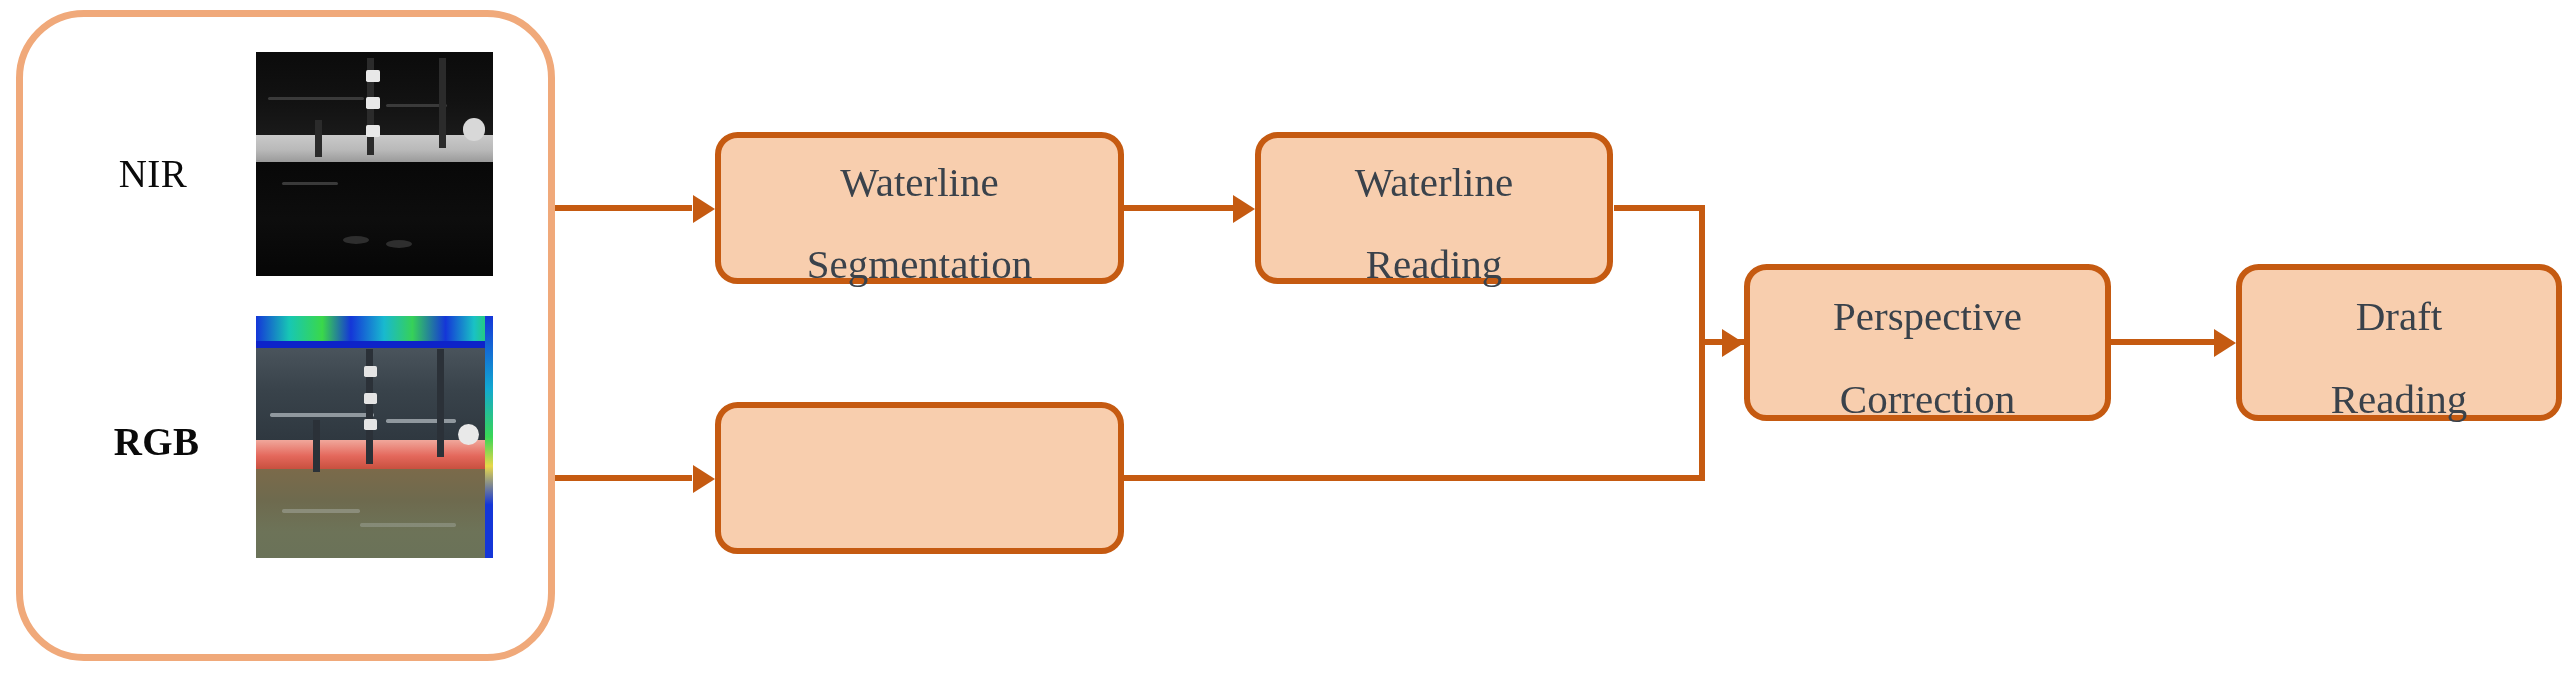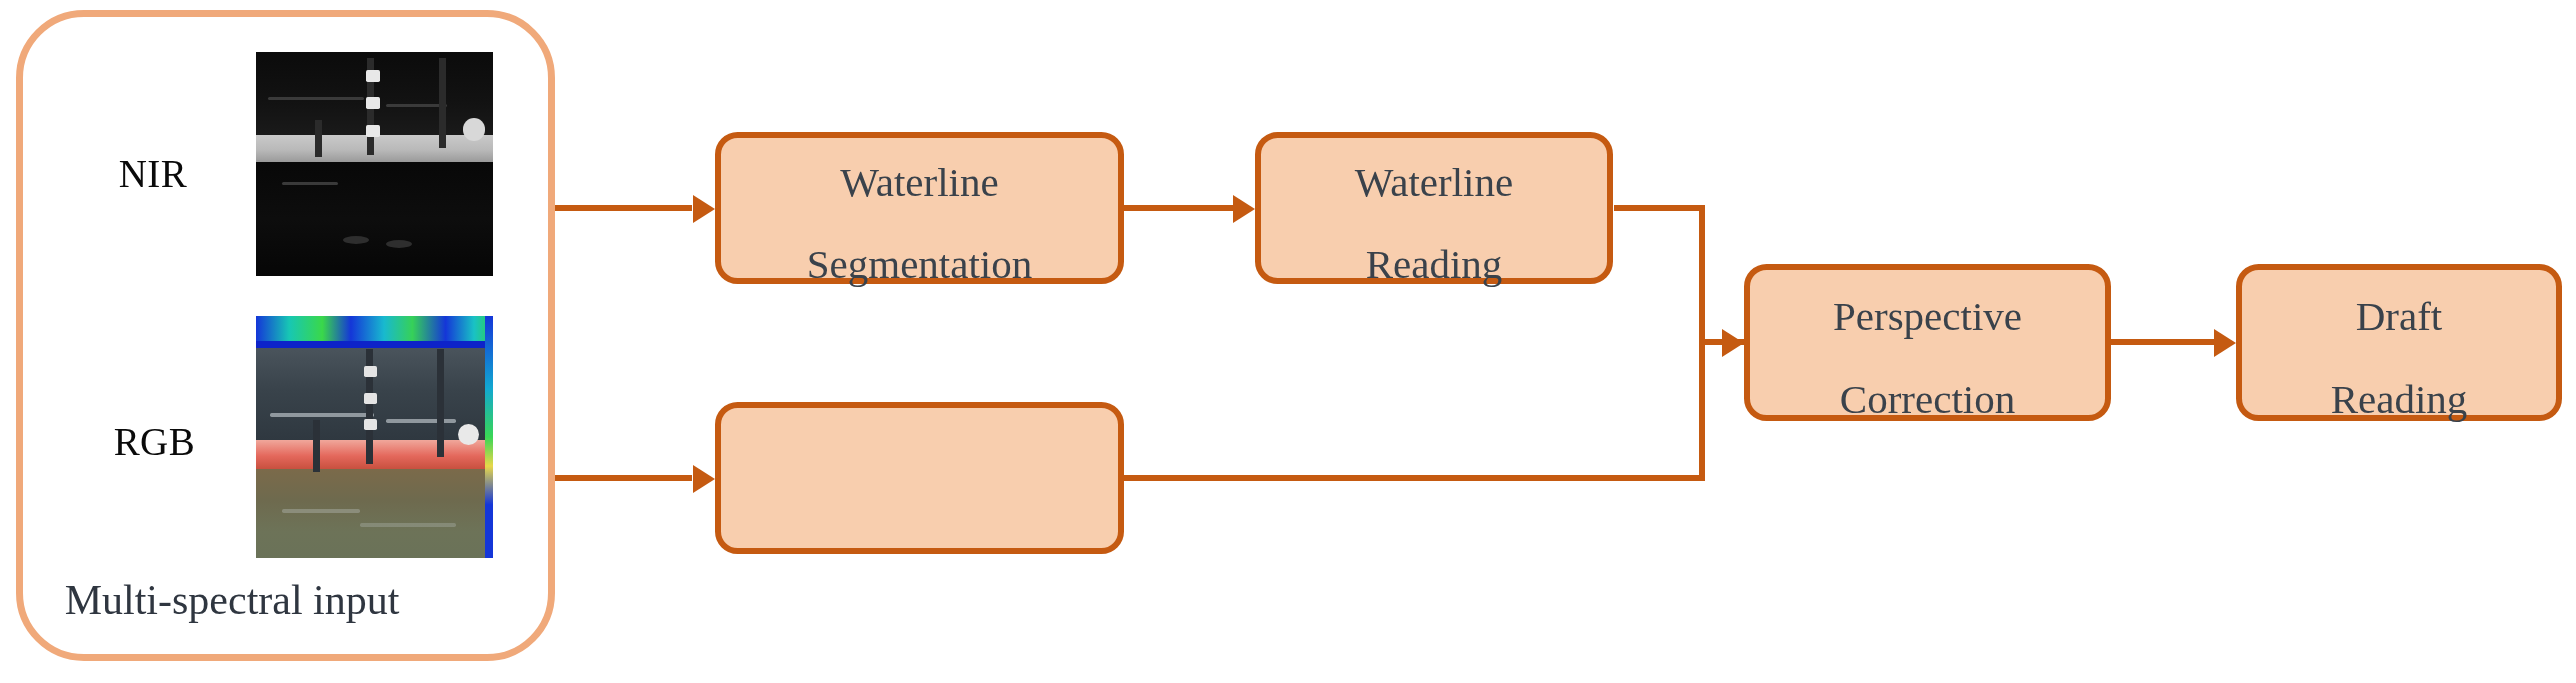--- a/index.html
+++ b/index.html
@@ -12,21 +12,21 @@
   .input-group{
     position:absolute;left:15.7px;top:10.4px;width:539px;height:651px;
     border:7.8px solid #F0A97A;border-radius:68px;background:#ffffff;
     box-sizing:border-box;
   }
   .band-label{
     position:absolute;color:#0a0a0a;font-size:39px;letter-spacing:0.4px;
     white-space:nowrap;
   }
   .band-label.nir{left:96px;top:134px;}
-  .band-label.rgb{left:91px;top:402px;}
+  .band-label.rgb{left:91px;top:402px;font-weight:bold;}
 
   .thumb{
     position:absolute;overflow:hidden;background:#000;
   }
   .thumb.nir{left:233px;top:35px;width:237px;height:224px;}
   .thumb.rgb{left:233px;top:299px;width:237px;height:242px;}
 
   
   .nir-sky{position:absolute;left:0;top:0;width:100%;height:37%;
      background:linear-gradient(180deg,#0b0b0b 0%,#121212 60%,#1a1a1a 100%);}
@@ -132,21 +132,20 @@
       <div class="rgb-post" style="left:181px;top:33px;height:108px;"></div>
       <div class="rgb-post" style="left:57px;top:104px;height:52px;"></div>
       <div class="rgb-mark" style="left:108px;top:50px;"></div>
       <div class="rgb-mark" style="left:108px;top:77px;"></div>
       <div class="rgb-mark" style="left:108px;top:103px;"></div>
       <div class="rgb-fend" style="left:202px;top:108px;"></div>
       <div class="rgb-streak" style="left:26px;top:193px;width:78px;opacity:.3;"></div>
       <div class="rgb-streak" style="left:104px;top:207px;width:96px;opacity:.25;"></div>
     </div>
 
-    <span class="caption">Multi-spectral input</span>
   </div>
 
   <div class="hline" style="left:555px;top:205px;width:137px;"></div>
   <div class="arrowhead" style="left:693px;top:195px;"></div>
 
   <div class="hline" style="left:1124px;top:205px;width:109px;"></div>
   <div class="arrowhead" style="left:1233px;top:195px;"></div>
 
   <div class="hline" style="left:555px;top:475px;width:137px;"></div>
   <div class="arrowhead" style="left:693px;top:465px;"></div>

